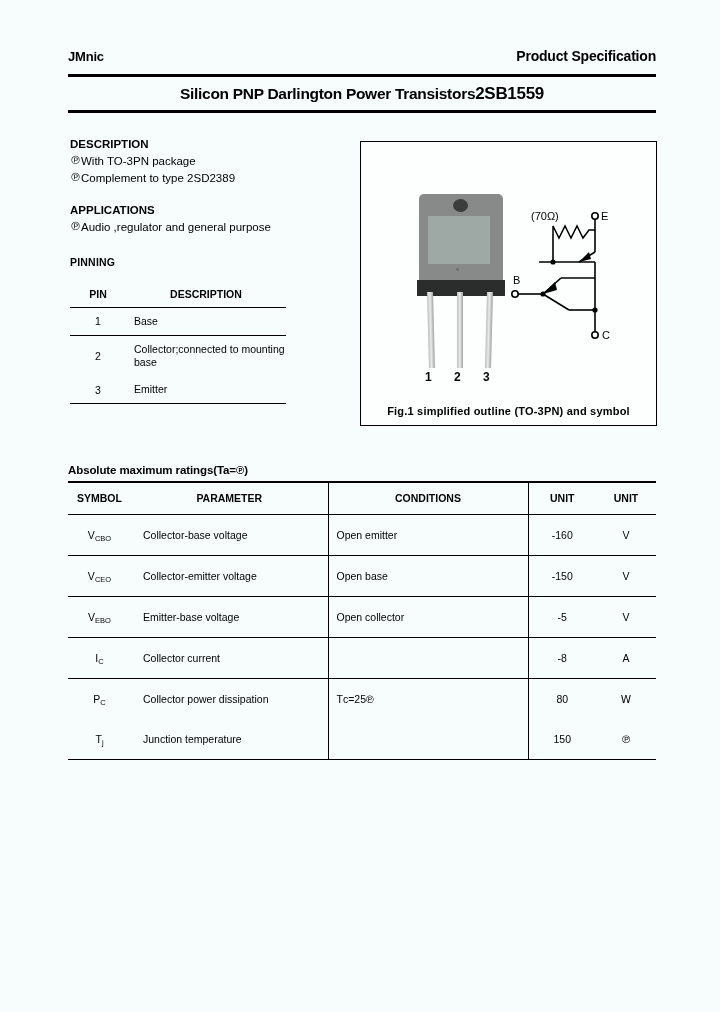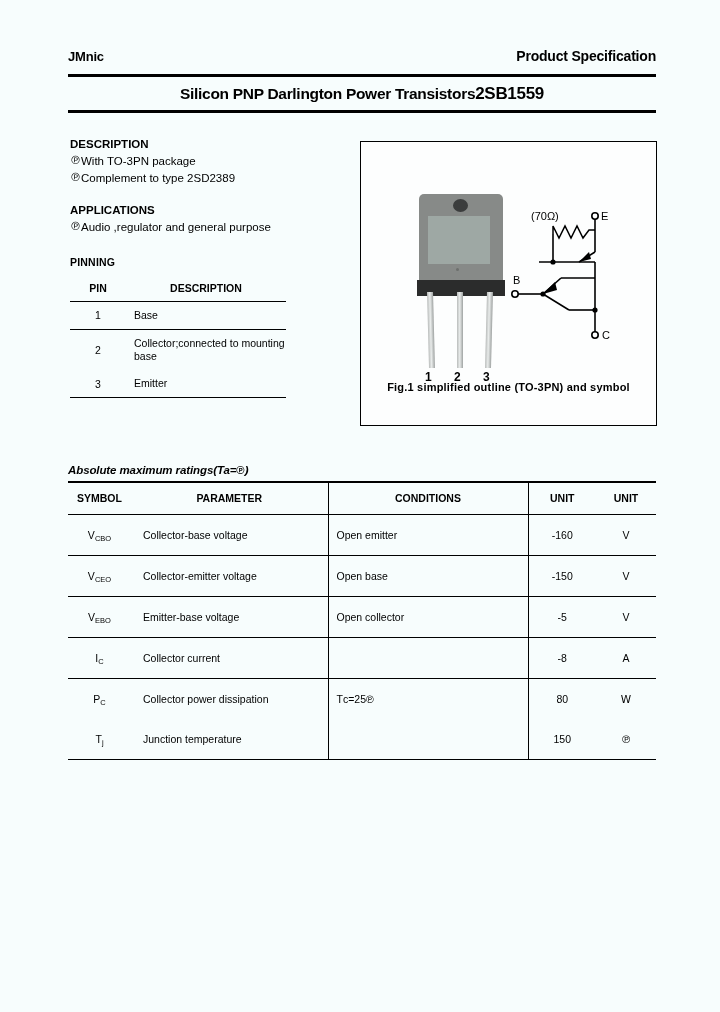--- a/index.html
+++ b/index.html
@@ -37,21 +37,21 @@
   .bullet-glyph{
     display:inline-block;width:11px;flex:0 0 11px;
     font-family:"DejaVu Sans", sans-serif;font-size:11px;line-height:1.15;
   }
   .bullet-text{display:inline-block;}
   .gap{height:16px;}
 
   .pinning-head{font-size:10.5px;font-weight:bold;margin:22px 0 4px 0;letter-spacing:0.2px;}
 
   table.pin{
-    border-collapse:collapse;width:216px;margin-top:10px;
+    border-collapse:collapse;width:216px;margin-top:16px;
     font-size:10.5px;
   }
   table.pin th{
     font-size:10.5px;font-weight:bold;padding:4px 0 7px 0;text-align:center;
     border:none;
   }
   table.pin th.c1{width:56px;}
   table.pin td{
     padding:7px 0;vertical-align:middle;
     border-top:1.4px solid #000;
@@ -61,21 +61,21 @@
   table.pin td.c2{text-align:left;padding-left:8px;line-height:1.25;}
   table.pin tr.last td{border-bottom:1.4px solid #000;}
   table.pin tr.nosep td{border-top:none;}
 
   
   .figbox{
     position:absolute;left:360px;top:141px;width:297px;height:285px;
     border:1.6px solid #000;background:#fdfefe;box-sizing:border-box;
   }
   .fig-caption{
-    position:absolute;left:0;right:0;bottom:32px;text-align:center;
+    position:absolute;left:0;right:0;bottom:8px;text-align:center;
     font-size:11px;font-weight:bold;letter-spacing:0.2px;
   }
   .pkg{position:absolute;left:48px;top:52px;width:104px;height:180px;}
   .pkg-body{
     position:absolute;left:10px;top:0;width:84px;height:88px;
     background:#878a88;border-radius:5px 5px 2px 2px;
   }
   .pkg-body:after{
     content:"";position:absolute;left:9px;top:22px;width:62px;height:48px;
     background:#9ea8a4;
@@ -100,21 +100,20 @@
   }
   #n1{left:16px;} #n2{left:45px;} #n3{left:74px;}
 
   .symbol{position:absolute;left:148px;top:62px;width:130px;height:140px;}
   .symbol svg{display:block;}
 
   
   .amr-title{
     position:absolute;left:68px;top:464px;font-size:11.5px;font-weight:bold;
     letter-spacing:-0.1px;
-    font-style:italic;
   }
   .amr-rule{position:absolute;left:68px;top:481px;width:588px;height:2px;background:#000;}
 
   table.amr{
     position:absolute;left:68px;top:483px;width:588px;
     border-collapse:collapse;font-size:10.5px;table-layout:fixed;
   }
   table.amr col.sym{width:63px;}
   table.amr col.par{width:197px;}
   table.amr col.cond{width:200px;}

